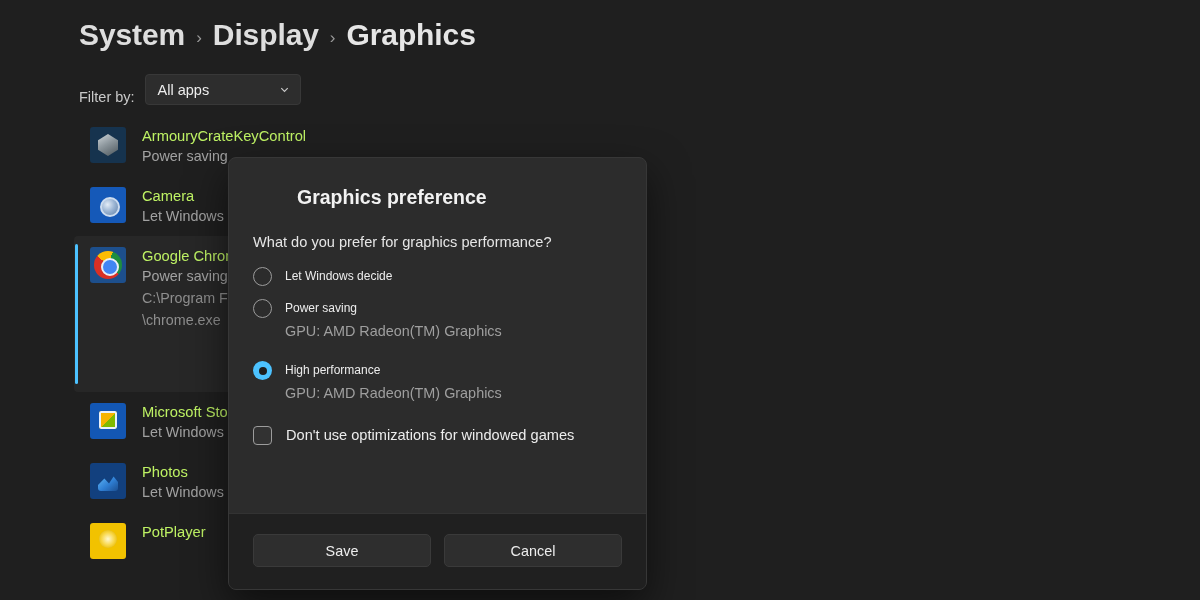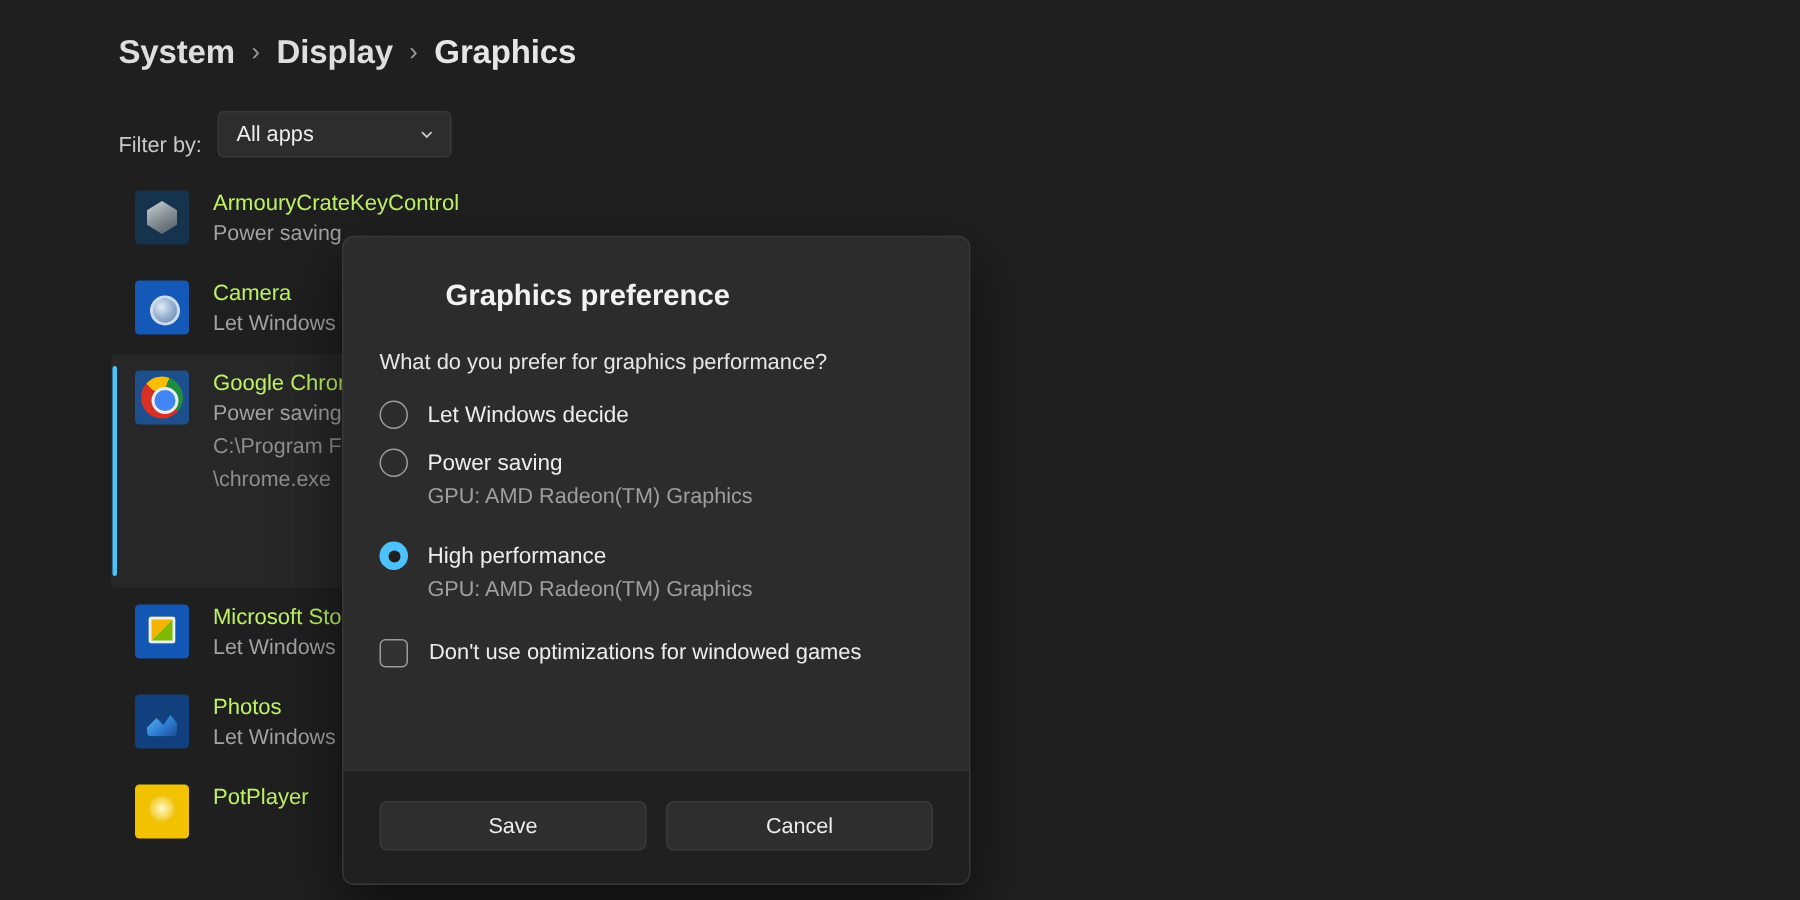--- a/index.html
+++ b/index.html
@@ -10,21 +10,21 @@
     overflow: hidden;
   }
   .page { position: relative; width: 1200px; height: 600px; }
 
   
   .breadcrumb {
     position: absolute; left: 79px; top: 17px;
     display: flex; align-items: baseline; gap: 11px;
   }
   .crumb {
-    font-size: 22px; font-weight: 600; color: #e6e6e6;
+    font-size: 30px; font-weight: 600; color: #e6e6e6;
     letter-spacing: -0.1px; line-height: 36px;
   }
   .crumb.link { color: #dedede; }
   .crumb-sep {
     font-size: 17px; color: #9a9a9a; line-height: 36px;
     position: relative; top: -2px;
   }
 
   
   .filter-row {
@@ -158,21 +158,21 @@
   }
   .radio.selected {
     border: none;
     background: #4cc2ff;
   }
   .radio.selected::after {
     content:""; position:absolute; left:50%; top:50%;
     width: 8px; height: 8px; border-radius:50%;
     background:#1e1e1e; transform: translate(-50%,-50%);
   }
-  .radio-label { font-size: 15px; color: #ededed; line-height: 21px; }
+  .radio-label { font-size: 12px; color: #ededed; line-height: 21px; }
   .radio-sub {
     font-size: 14.4px; color: #9f9f9f; line-height: 20px;
     margin: 2px 0 8px 32px;
   }
   .radio-group { margin-bottom: 0; }
 
   .check-row { display: flex; align-items: center; margin-top: 22px; }
   .checkbox {
     width: 19px; height: 19px; border-radius: 4px;
     border: 1.5px solid #9c9c9c; background: #323232;

